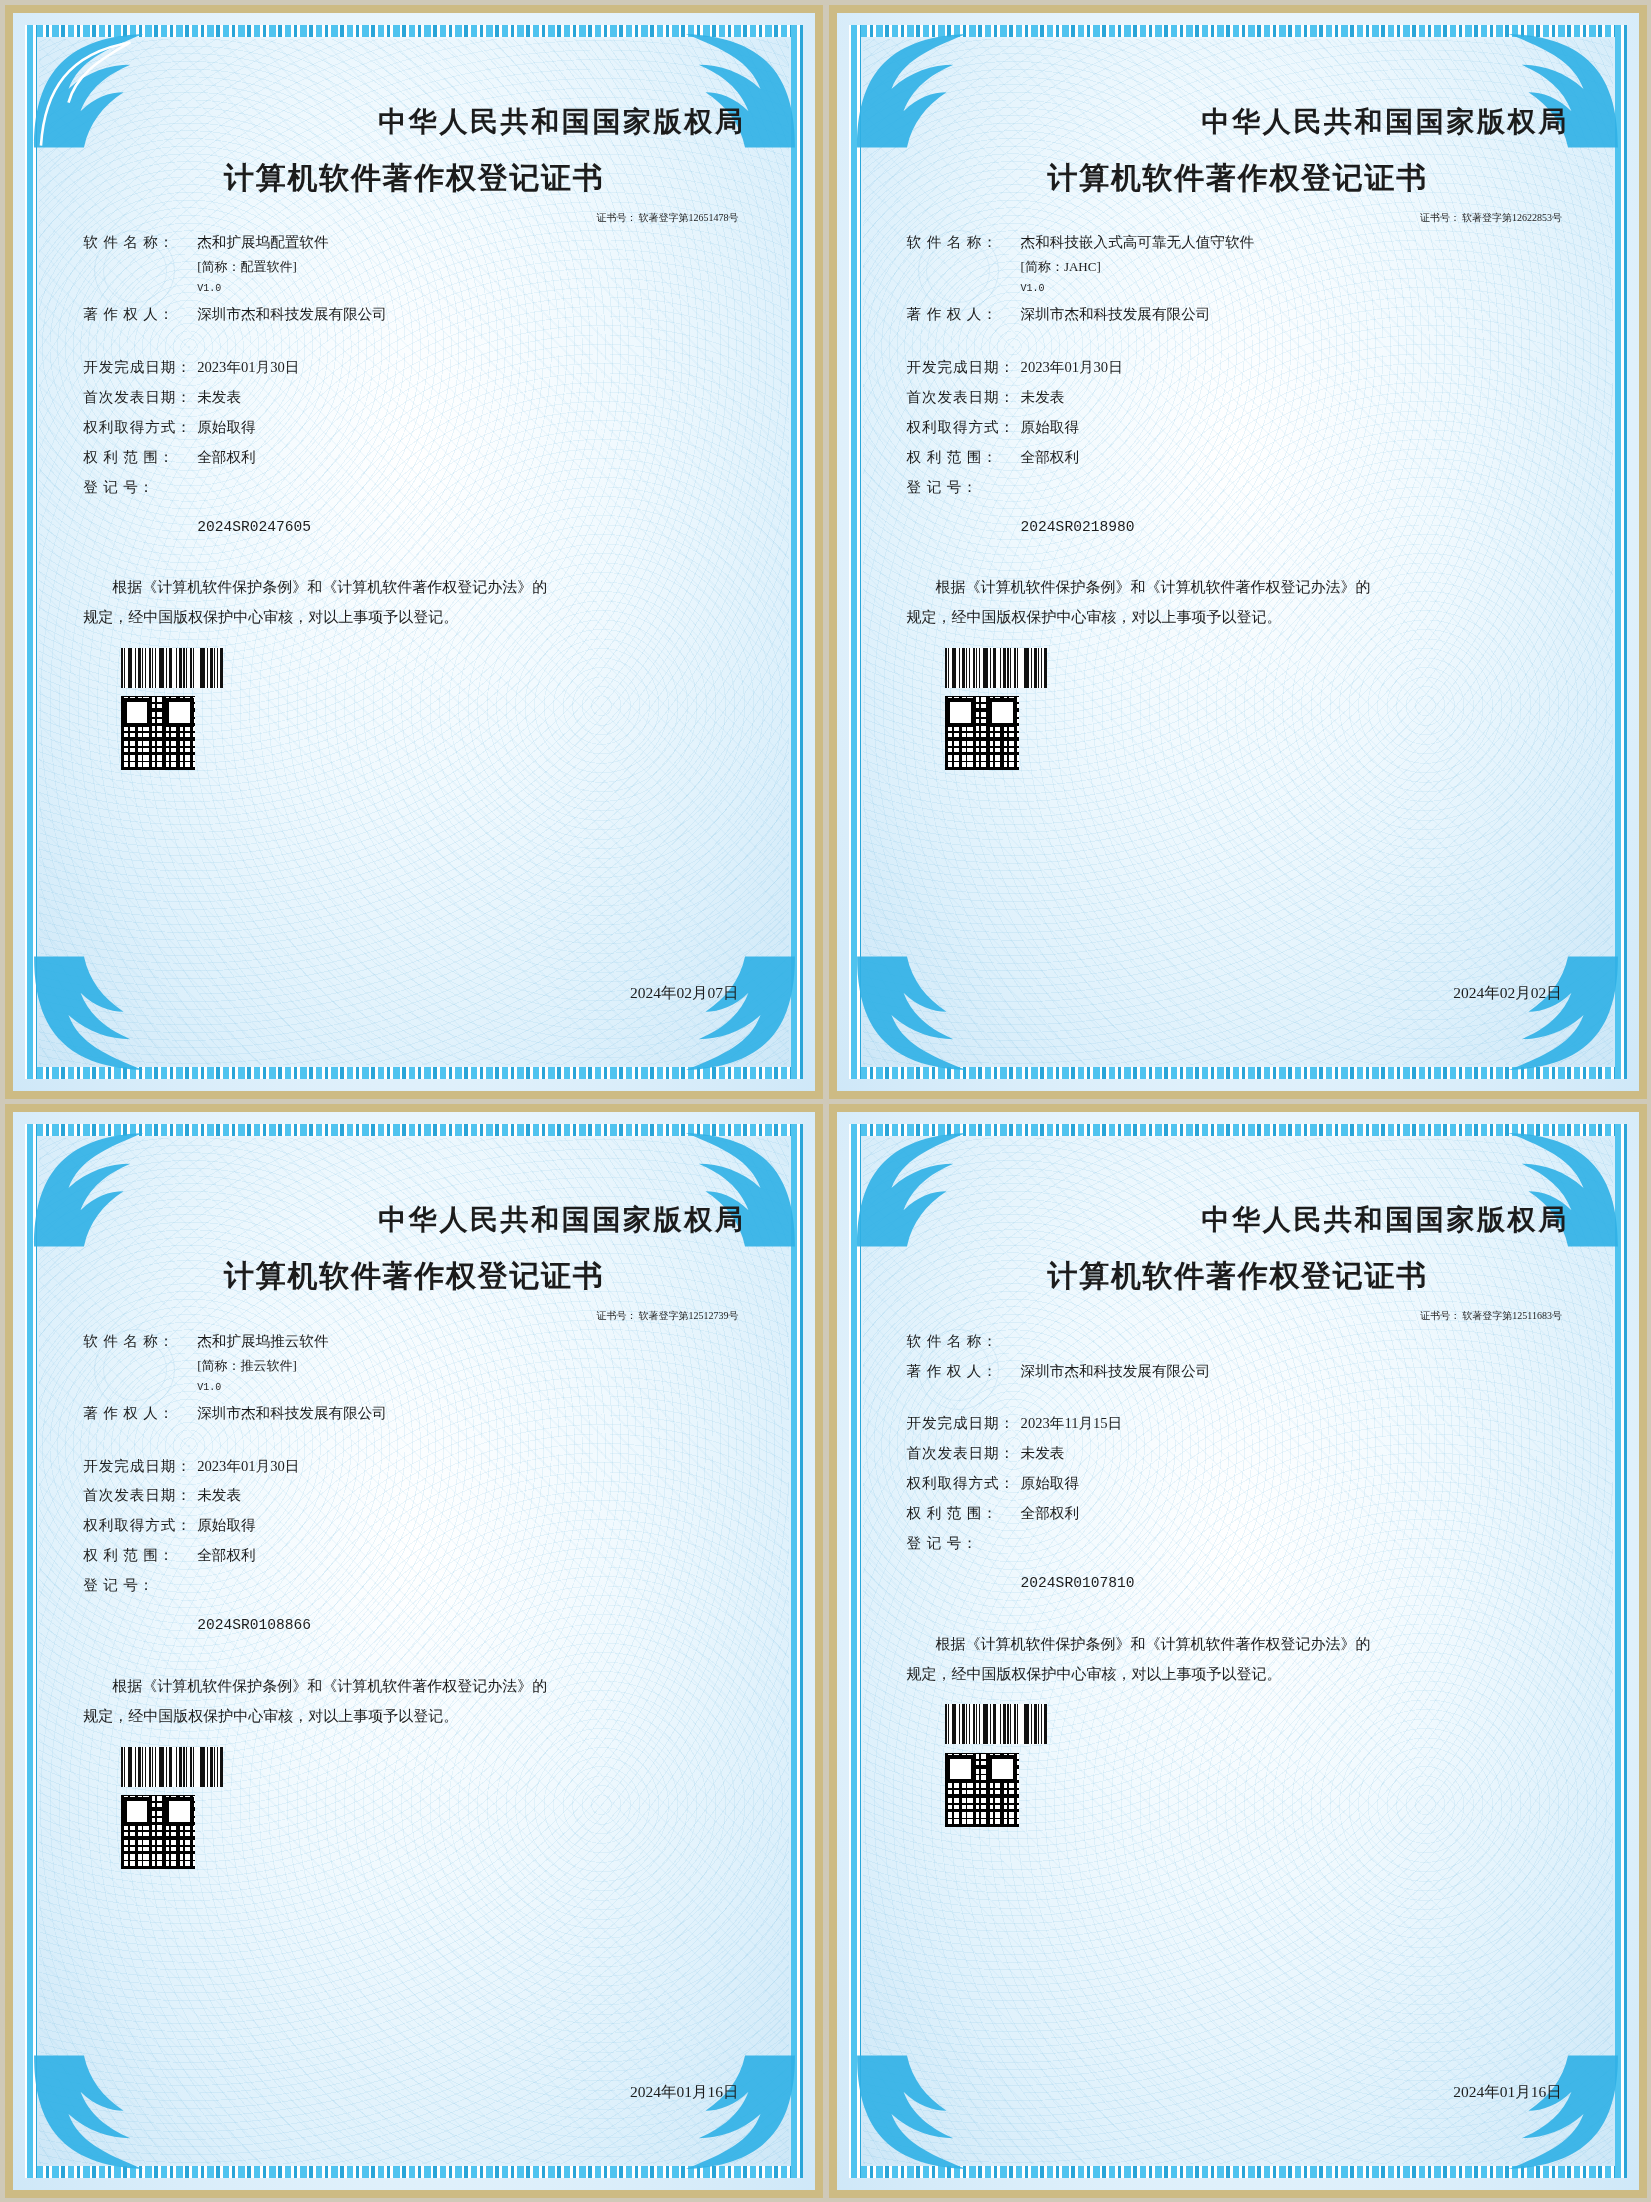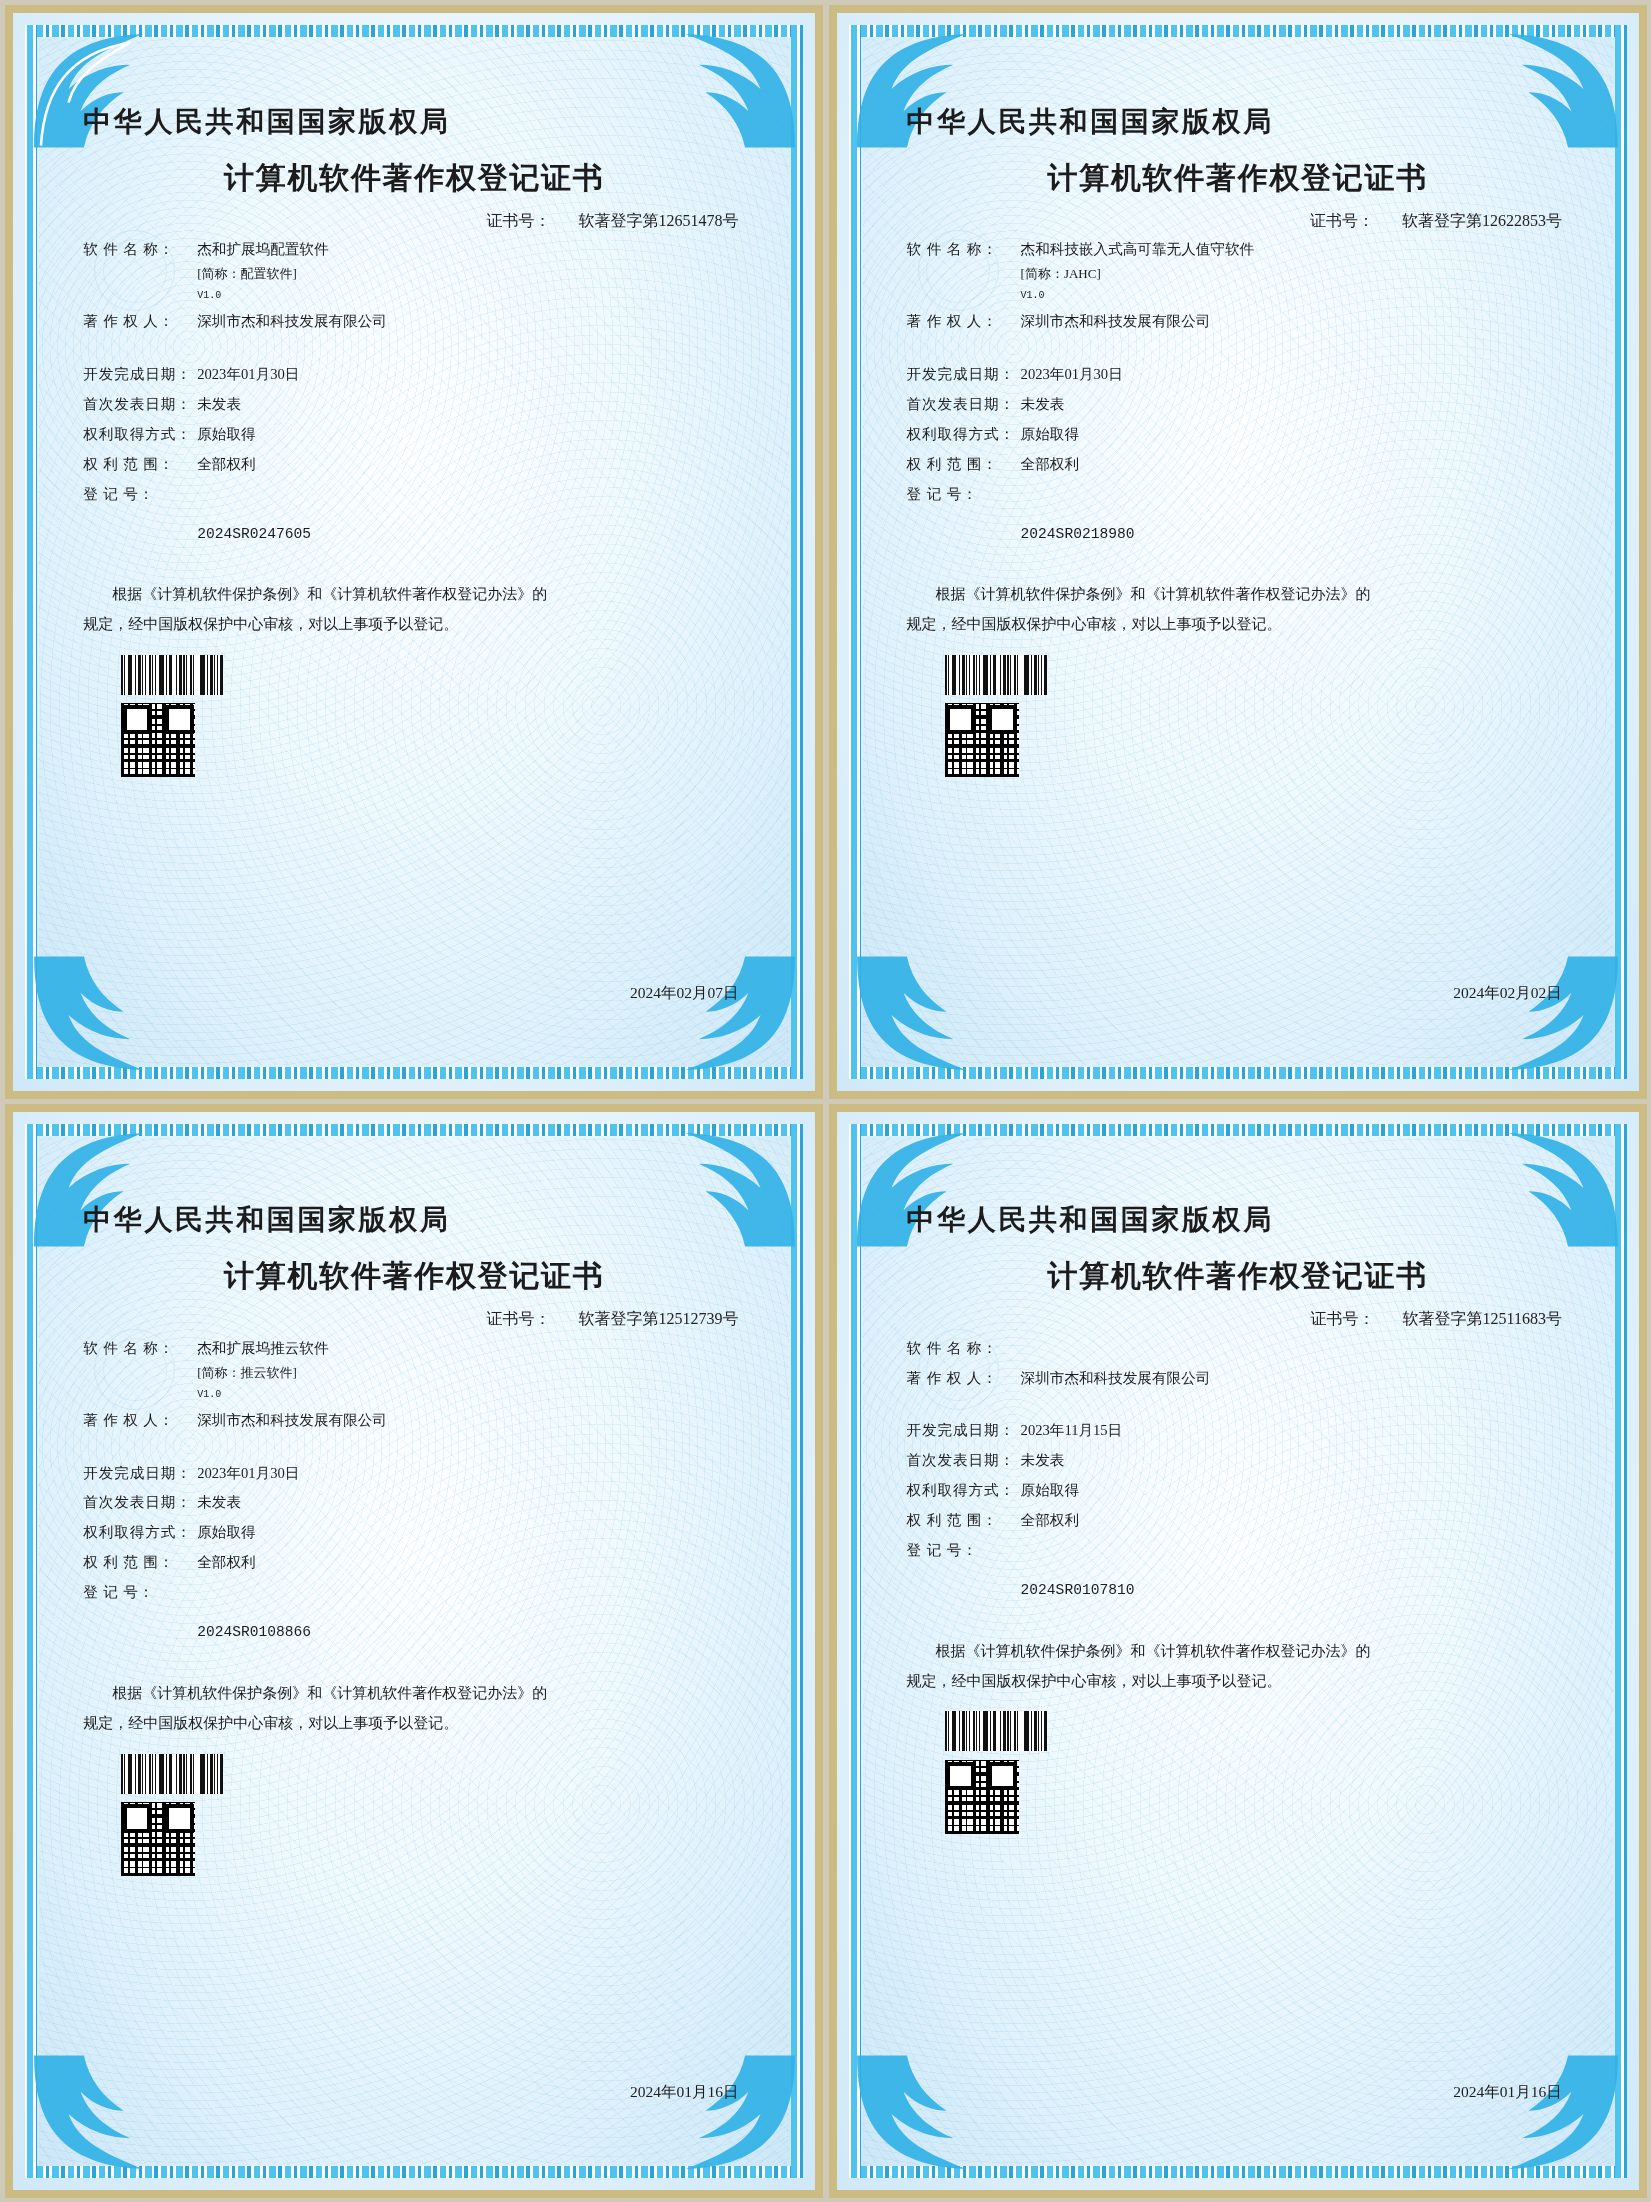--- a/index.html
+++ b/index.html
@@ -72,41 +72,41 @@
   .corner.br { right: 13.8px; bottom: 13.8px; transform: scale(-1,-1); }
 
   .content {
     position: absolute;
     inset: 29px;
     padding: 22.4px 41px;
     box-sizing: border-box;
     color: #1c1c1c;
   }
   .org {
-    text-align: left;
+    text-align: right;
     font-size: 28px;
     letter-spacing: 2.6px;
     font-weight: 700;
     margin-top: 38px;
     font-family: "Liberation Serif", "DejaVu Serif", serif;
   }
   .doc-title {
     text-align: center;
     font-size: 30px;
     letter-spacing: 1.7px;
     font-weight: 700;
     margin-top: 17px;
     font-family: "Liberation Sans", sans-serif;
   }
   .cert-no-row {
     display: flex;
     justify-content: flex-end;
     align-items: baseline;
-    gap: 28px;
-    font-size: 16px;
+    gap: 2px;
+    font-size: 10px;
     margin-top: 12px;
     padding-right: 6.9px;
     color: #222;
   }
   .seal-ghost {
     position: absolute;
     left: 52px;
     top: 188px;
     width: 79px;
     height: 79px;

